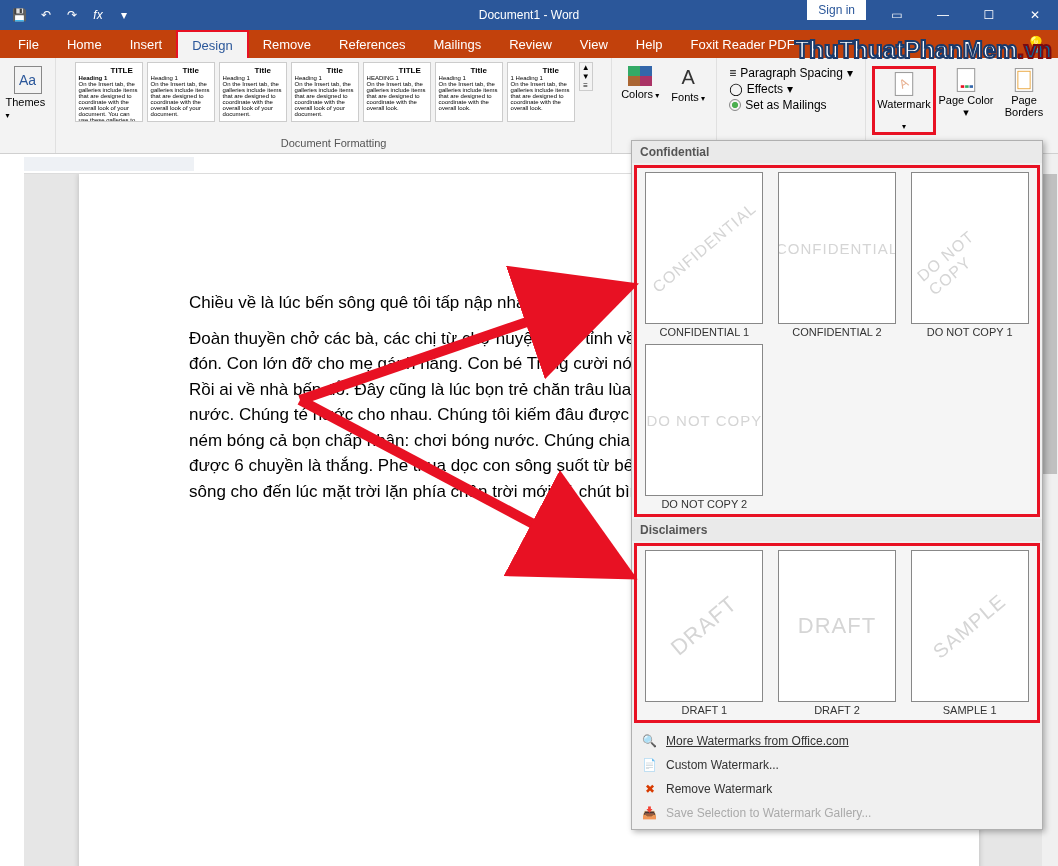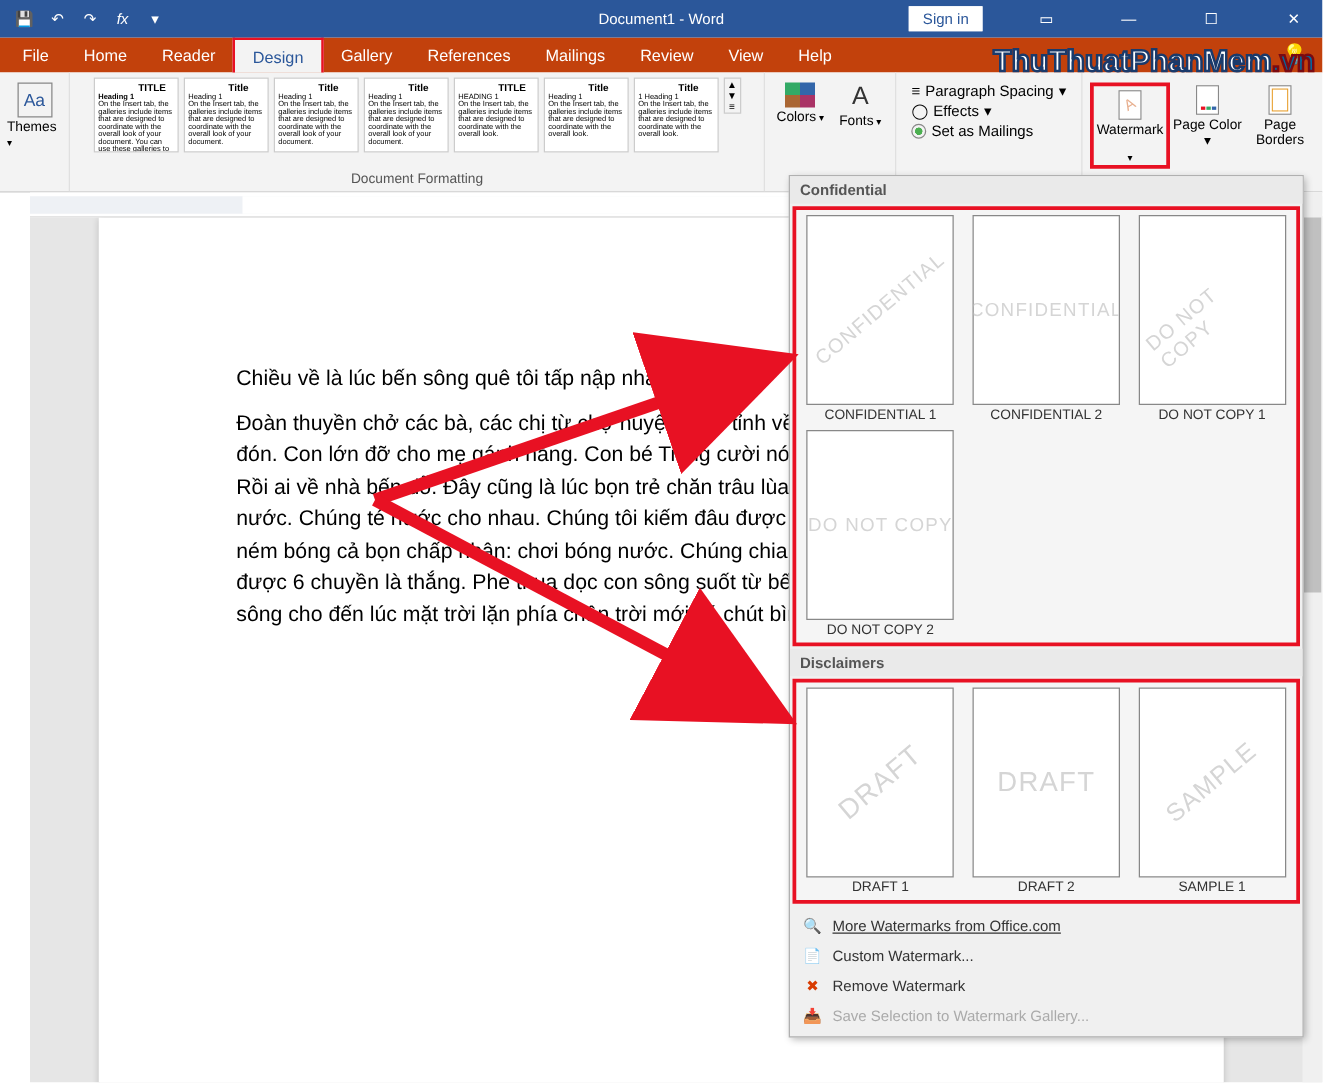--- a/index.html
+++ b/index.html
@@ -3,21 +3,21 @@
 <meta charset="utf-8">
 <style>
 * { margin: 0; padding: 0; box-sizing: border-box; font-family: "Segoe UI", Arial, sans-serif; }
 body { background: #fff; overflow: hidden; width: 1058px; height: 866px; position: relative; }
 
 
 .titlebar { background: #2b579a; height: 30px; display: flex; align-items: center; color: #fff; font-size: 12px; position: relative; }
 .qat { display: flex; align-items: center; gap: 2px; padding: 0 8px; }
 .qat-btn { width: 24px; height: 24px; display: flex; align-items: center; justify-content: center; color: #fff; }
 .title-text { position: absolute; left: 50%; transform: translateX(-50%); }
-.title-right { margin-left: auto; display: flex; align-items: center; gap: 20px; }
+.title-right { margin-left: auto; display: flex; align-items: flex-start; }
 .signin { background: #fff; color: #2b579a; padding: 2px 10px; font-size: 12px; border: 1px solid #fff; margin-right: 8px; }
 .win-btn { width: 46px; height: 30px; display: flex; align-items: center; justify-content: center; }
 
 
 .ribbon-tabs { background: #c2410c; height: 28px; display: flex; padding: 0 4px; }
 .tab { color: #fff; padding: 0 14px; height: 28px; display: flex; align-items: center; font-size: 13px; }
 .tab.active { background: #f3f3f3; color: #2b579a; border: 2px solid #e81123; border-bottom: none; }
 .ribbon-right { margin-left: auto; display: flex; align-items: center; gap: 6px; padding-right: 8px; }
 
 
@@ -114,28 +114,29 @@
     <div class="win-btn">▭</div>
     <div class="win-btn">—</div>
     <div class="win-btn">☐</div>
     <div class="win-btn">✕</div>
   </div>
 </div>
 
 <div class="ribbon-tabs">
   <div class="tab">File</div>
   <div class="tab">Home</div>
-  <div class="tab">Reader</div>
+  <div class="tab">Insert</div>
   <div class="tab active">Design</div>
-  <div class="tab">Gallery</div>
+  <div class="tab">Remove</div>
   <div class="tab">References</div>
   <div class="tab">Mailings</div>
   <div class="tab">Review</div>
   <div class="tab">View</div>
   <div class="tab">Help</div>
+  <div class="tab">Foxit Reader PDF</div>
   <div class="ribbon-right">
     <span style="color:#fff;">💡</span>
   </div>
 </div>
 
 <div class="site-wm">
   <span>ThuThuatPhanMem</span><span class="vn">.vn</span>
 </div>
 
 <div class="ribbon">

